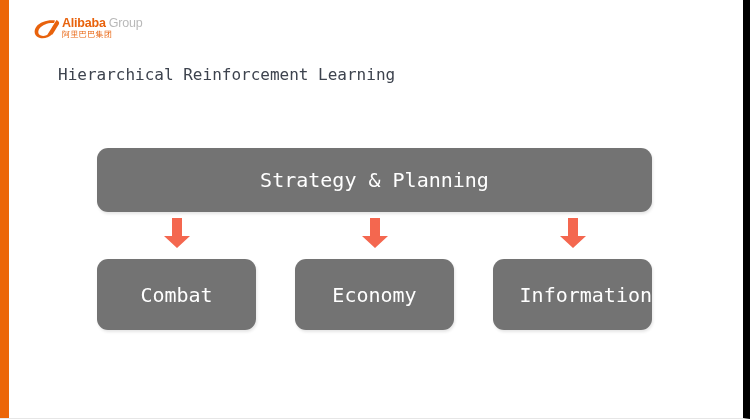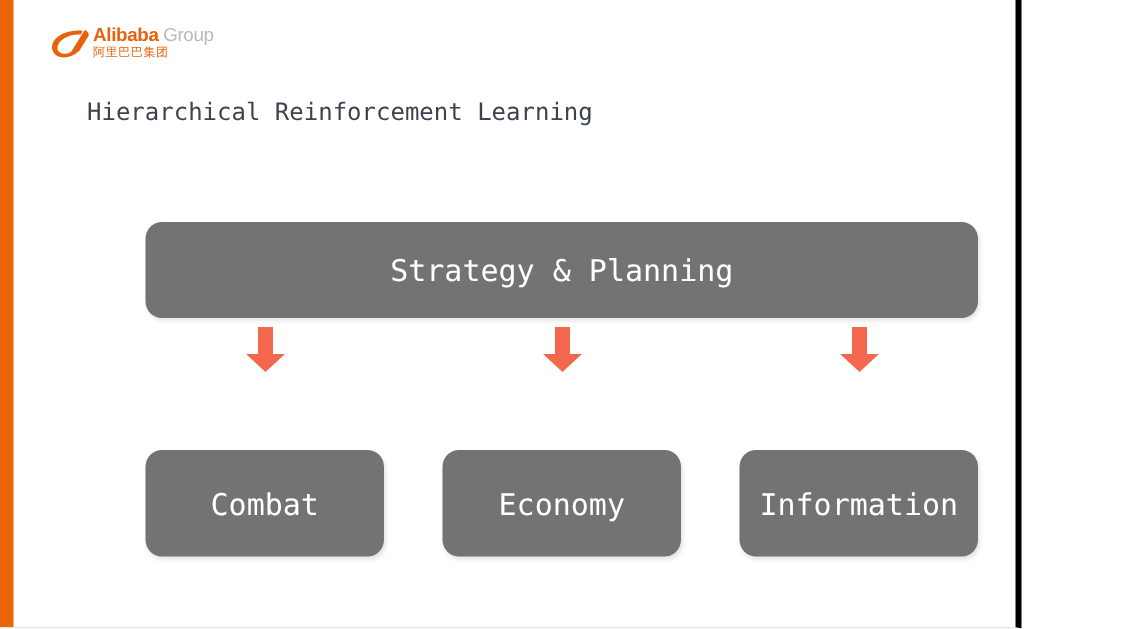--- a/index.html
+++ b/index.html
@@ -8,25 +8,25 @@
   }
   body {
     width: 750px;
     height: 419px;
     background: #ffffff;
     font-family: "DejaVu Sans Mono", monospace;
     overflow: hidden;
   }
   #slide {
     position: relative;
-    width: 681px;
+    width: 750px;
     height: 419px;
     background: #ffffff;
     box-sizing: border-box;
-    border-right: 4px solid #000000;
+    border-right: 7px solid #000000;
     border-bottom: 1px solid #e6e6e6;
     overflow: hidden;
   }
   
   .accent-bar {
     position: absolute;
     left: 0;
     top: 0;
     width: 9px;
     height: 419px;
@@ -106,25 +106,24 @@
     left: 97px;
     top: 148px;
     width: 555px;
     height: 64px;
     font-size: 20px;
   }
   .node-child {
     top: 259px;
     height: 71px;
     font-size: 20px;
-    margin-top: 41px;
   }
   .node-combat    { left: 97px;  width: 159px; }
   .node-economy   { left: 295px; width: 159px; }
-  .node-info      { left: 493px; width: 159px; }
+  .node-info      { left: 493px; width: 159px; justify-content: flex-end; }
 
   
   .arrow {
     position: absolute;
     top: 218px;
     width: 28px;
     height: 30px;
   }
   .arrow-1 { left: 163px; }
   .arrow-2 { left: 361px; }

